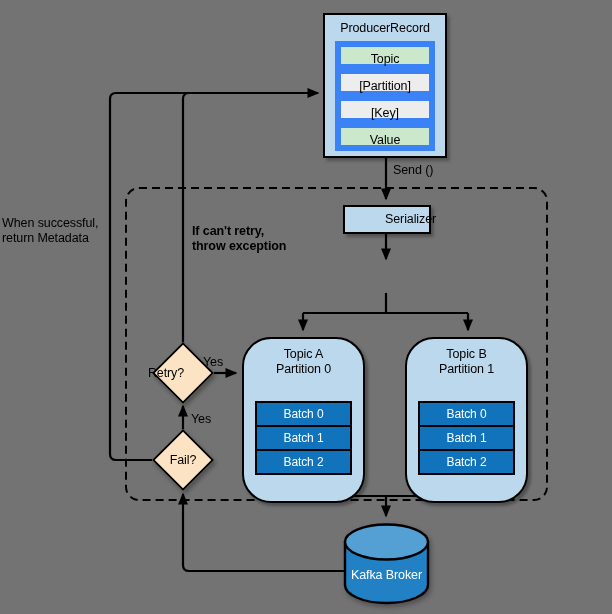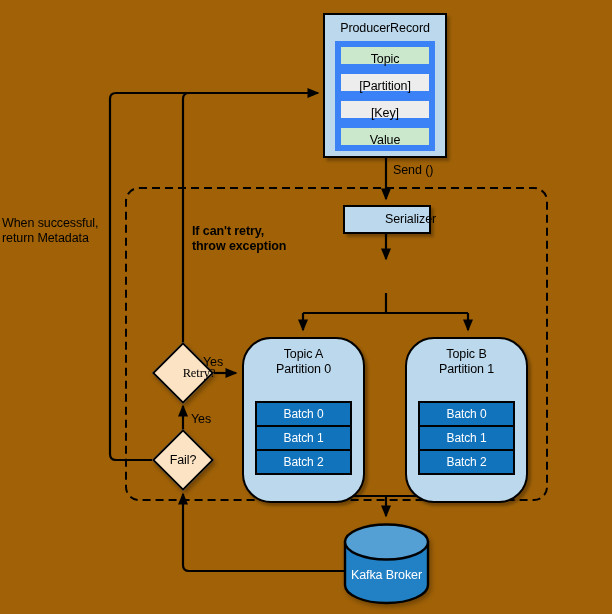--- a/index.html
+++ b/index.html
@@ -1,17 +1,17 @@
 <!DOCTYPE html>
 <html style="--box-blue: #BCD8EC; --batch-blue: #1173BC; --green: #CBE7CC; --gray: #EDEDED; --peach: #FBE3C3; --cylinder-body: #2280C4; --cylinder-top: #549FD4; --line: #000000;"><head>
 <meta charset="utf-8">
 <style>
   html,body{margin:0;padding:0;background:#fff;}
   #canvas{
-    position:relative;width:612px;height:614px;background:#a16207;overflow:hidden;
+    position:relative;width:612px;height:614px;background:#737373;overflow:hidden;
     font-family:"Liberation Sans",sans-serif;color:#000;letter-spacing:-0.1px;
   }
   .abs{position:absolute;}
   svg.wires{position:absolute;left:0;top:0;z-index:1;pointer-events:none;}
   .node{z-index:2;}
   .box{
     box-sizing:border-box;border:2px solid #000;background:var(--box-blue);
     box-shadow:2.5px 3px 3px rgba(0,0,0,0.30);text-align:center;
   }
   .lbl{font-size:12.5px;line-height:15px;white-space:pre-line;z-index:2;}
@@ -105,21 +105,21 @@
     <div class="batches">
       <div class="batch">Batch 0</div>
       <div class="batch">Batch 1</div>
       <div class="batch">Batch 2</div>
     </div>
   </div>
 
   <div class="abs dwrap" style="left:161px;top:351px;">
     <div class="diamond"></div>
   </div>
-  <div class="abs dlabel" style="left:169px;top:366px;width:60px;font-family:Liberation Serif, serif;">Retry?</div>
+  <div class="abs dlabel" style="left:136px;top:366px;width:60px;">Retry?</div>
 
   <div class="abs dwrap" style="left:161px;top:438px;">
     <div class="diamond"></div>
   </div>
   <div class="abs dlabel" style="left:153px;top:453px;width:60px;">Fail?</div>
 
   <div class="abs broker-label" style="left:336px;top:568px;width:101px;">Kafka Broker</div>
 
   <div class="abs lbl" style="left:393px;top:163px;">Send ()</div>
   <div class="abs lbl right" style="left:2px;top:216px;width:101px;">When successful,

